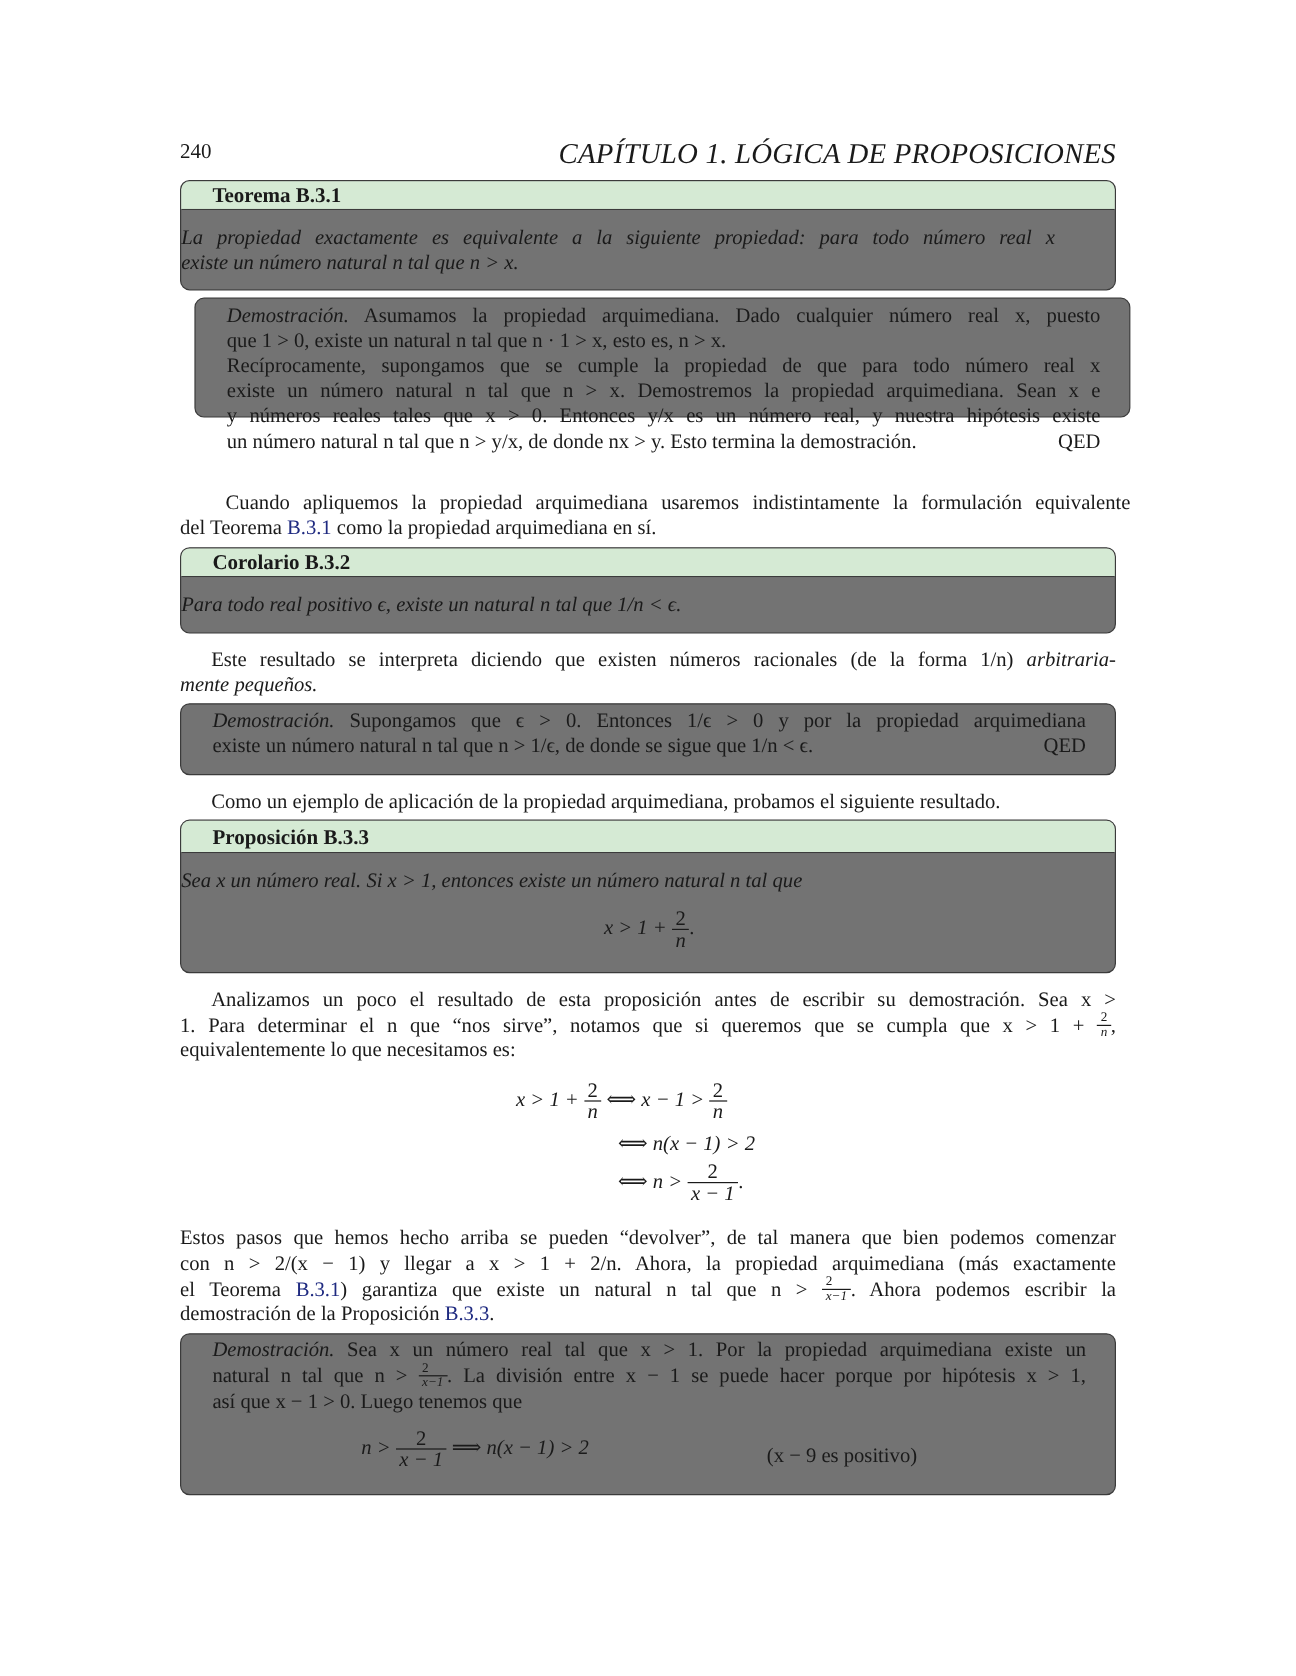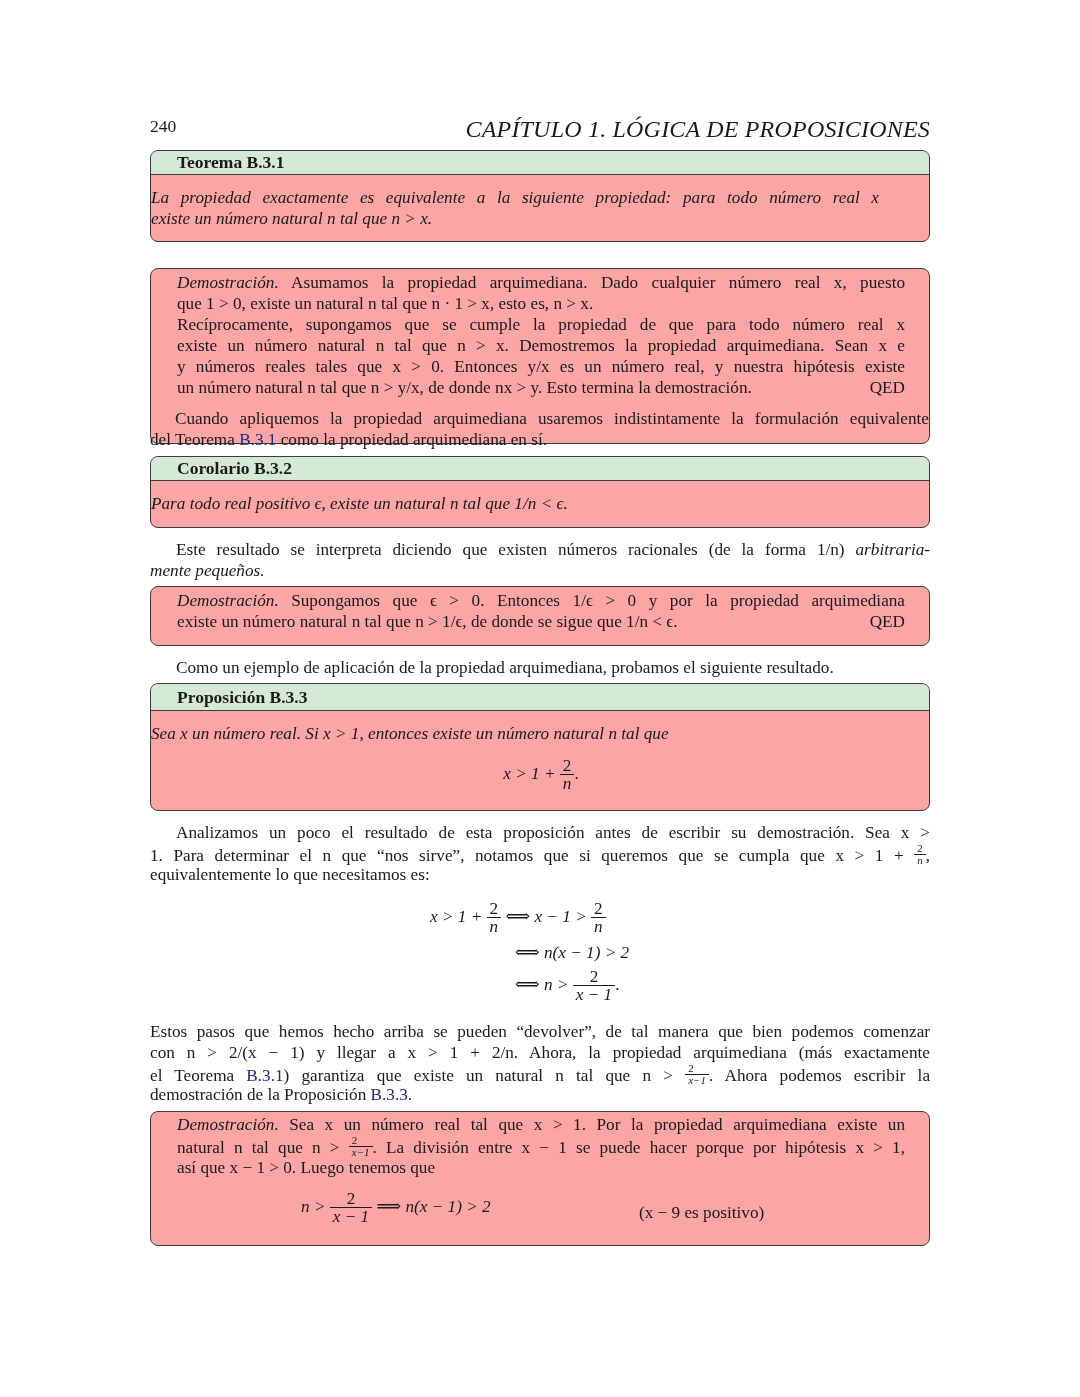--- a/index.html
+++ b/index.html
@@ -3,21 +3,21 @@
 <meta charset="utf-8">
 <style>
   html, body { margin: 0; padding: 0; background: #ffffff; }
   body { width: 1080px; height: 1397px; position: relative; overflow: hidden;
          font-family: "Liberation Serif", "DejaVu Serif", serif; color: #1a1a1a; font-size: 17.2px; }
   .page { position: absolute; left: 150px; top: 0; width: 780px; }
   .running-head { position: absolute; top: 116px; left: 0; width: 780px; height: 24px; }
   .page-number { position: absolute; left: 0; top: 0; font-size: 17.5px; }
   .chapter-title { position: absolute; right: 0; top: 0; font-style: italic; font-size: 24px; letter-spacing: 0.2px; }
   .blk { position: absolute; left: 0; width: 780px; }
-  .box { box-sizing: border-box; border: 1.4px solid #3b3b3b; border-radius: 8px; background: #fca5a5; }
+  .box { box-sizing: border-box; border: 1.4px solid #3b3b3b; border-radius: 8px; background: #737373; }
   .box-head { background: #d5ead4; border-bottom: 1.4px solid #3b3b3b; border-radius: 7px 7px 0 0;
               height: 23px; line-height: 23px; padding-left: 26px; font-weight: bold; font-size: 17.5px; }
   .box-body { padding: 0 26px; }
   .line { position: absolute; left: 0; white-space: nowrap; line-height: 21px; }
   .just { text-align: justify; text-align-last: justify; }
   .it { font-style: italic; }
   .m { font-style: italic; }
   .link { color: #1f2a80; }
   .frac { display: inline-block; vertical-align: middle; text-align: center; font-style: normal; line-height: 1; }
   .frac .num, .frac .den { display: block; padding: 0 3px; }
@@ -37,34 +37,34 @@
   </div>
 
   <div class="blk box" style="top:150px;height:92px;">
     <div class="box-head">Teorema B.3.1</div>
     <div class="box-body" style="position:relative;">
       <div class="line it just" style="top:12px;width:728px;">La propiedad exactamente es equivalente a la siguiente propiedad: para todo número real x</div>
       <div class="line it" style="top:33px;">existe un número natural n tal que n &gt; x.</div>
     </div>
   </div>
 
-  <div class="blk box" style="top:268px;height:176px;">
+  <div class="blk box" style="top:248px;height:100px;margin-left:12px;">
     <div style="position:relative;margin-left:26px;width:728px;">
       <div class="line just" style="top:3px;width:728px;"><span class="it">Demostración.</span><span> Asumamos la propiedad arquimediana. Dado cualquier número real x, puesto</span></div>
       <div class="line" style="top:24px;">que 1 &gt; 0, existe un natural n tal que n · 1 &gt; x, esto es, n &gt; x.</div>
       <div class="line just" style="top:45px;width:728px;">Recíprocamente, supongamos que se cumple la propiedad de que para todo número real x</div>
       <div class="line just" style="top:66px;width:728px;">existe un número natural n tal que n &gt; x. Demostremos la propiedad arquimediana. Sean x e</div>
       <div class="line just" style="top:87px;width:728px;">y números reales tales que x &gt; 0. Entonces y/x es un número real, y nuestra hipótesis existe</div>
       <div class="line" style="top:108px;">un número natural n tal que n &gt; y/x, de donde nx &gt; y. Esto termina la demostración.</div>
       <div class="line qed" style="top:108px;left:auto;">QED</div>
     </div>
   </div>
 
   <div class="blk" style="top:408px;height:44px;">
-    <div class="line just" style="top:0;left:25px;width:754px;">Cuando apliquemos la propiedad arquimediana usaremos indistintamente la formulación equivalente</div>
+    <div class="line just" style="top:0;left:38px;width:754px;">Cuando apliquemos la propiedad arquimediana usaremos indistintamente la formulación equivalente</div>
     <div class="line" style="top:21px;"><span>del Teorema </span><span class="link">B.3.1</span><span> como la propiedad arquimediana en sí.</span></div>
   </div>
 
   <div class="blk box" style="top:456px;height:72px;">
     <div class="box-head">Corolario B.3.2</div>
     <div class="box-body" style="position:relative;">
       <div class="line it" style="top:12px;">Para todo real positivo ϵ, existe un natural n tal que 1/n &lt; ϵ.</div>
     </div>
   </div>
 

